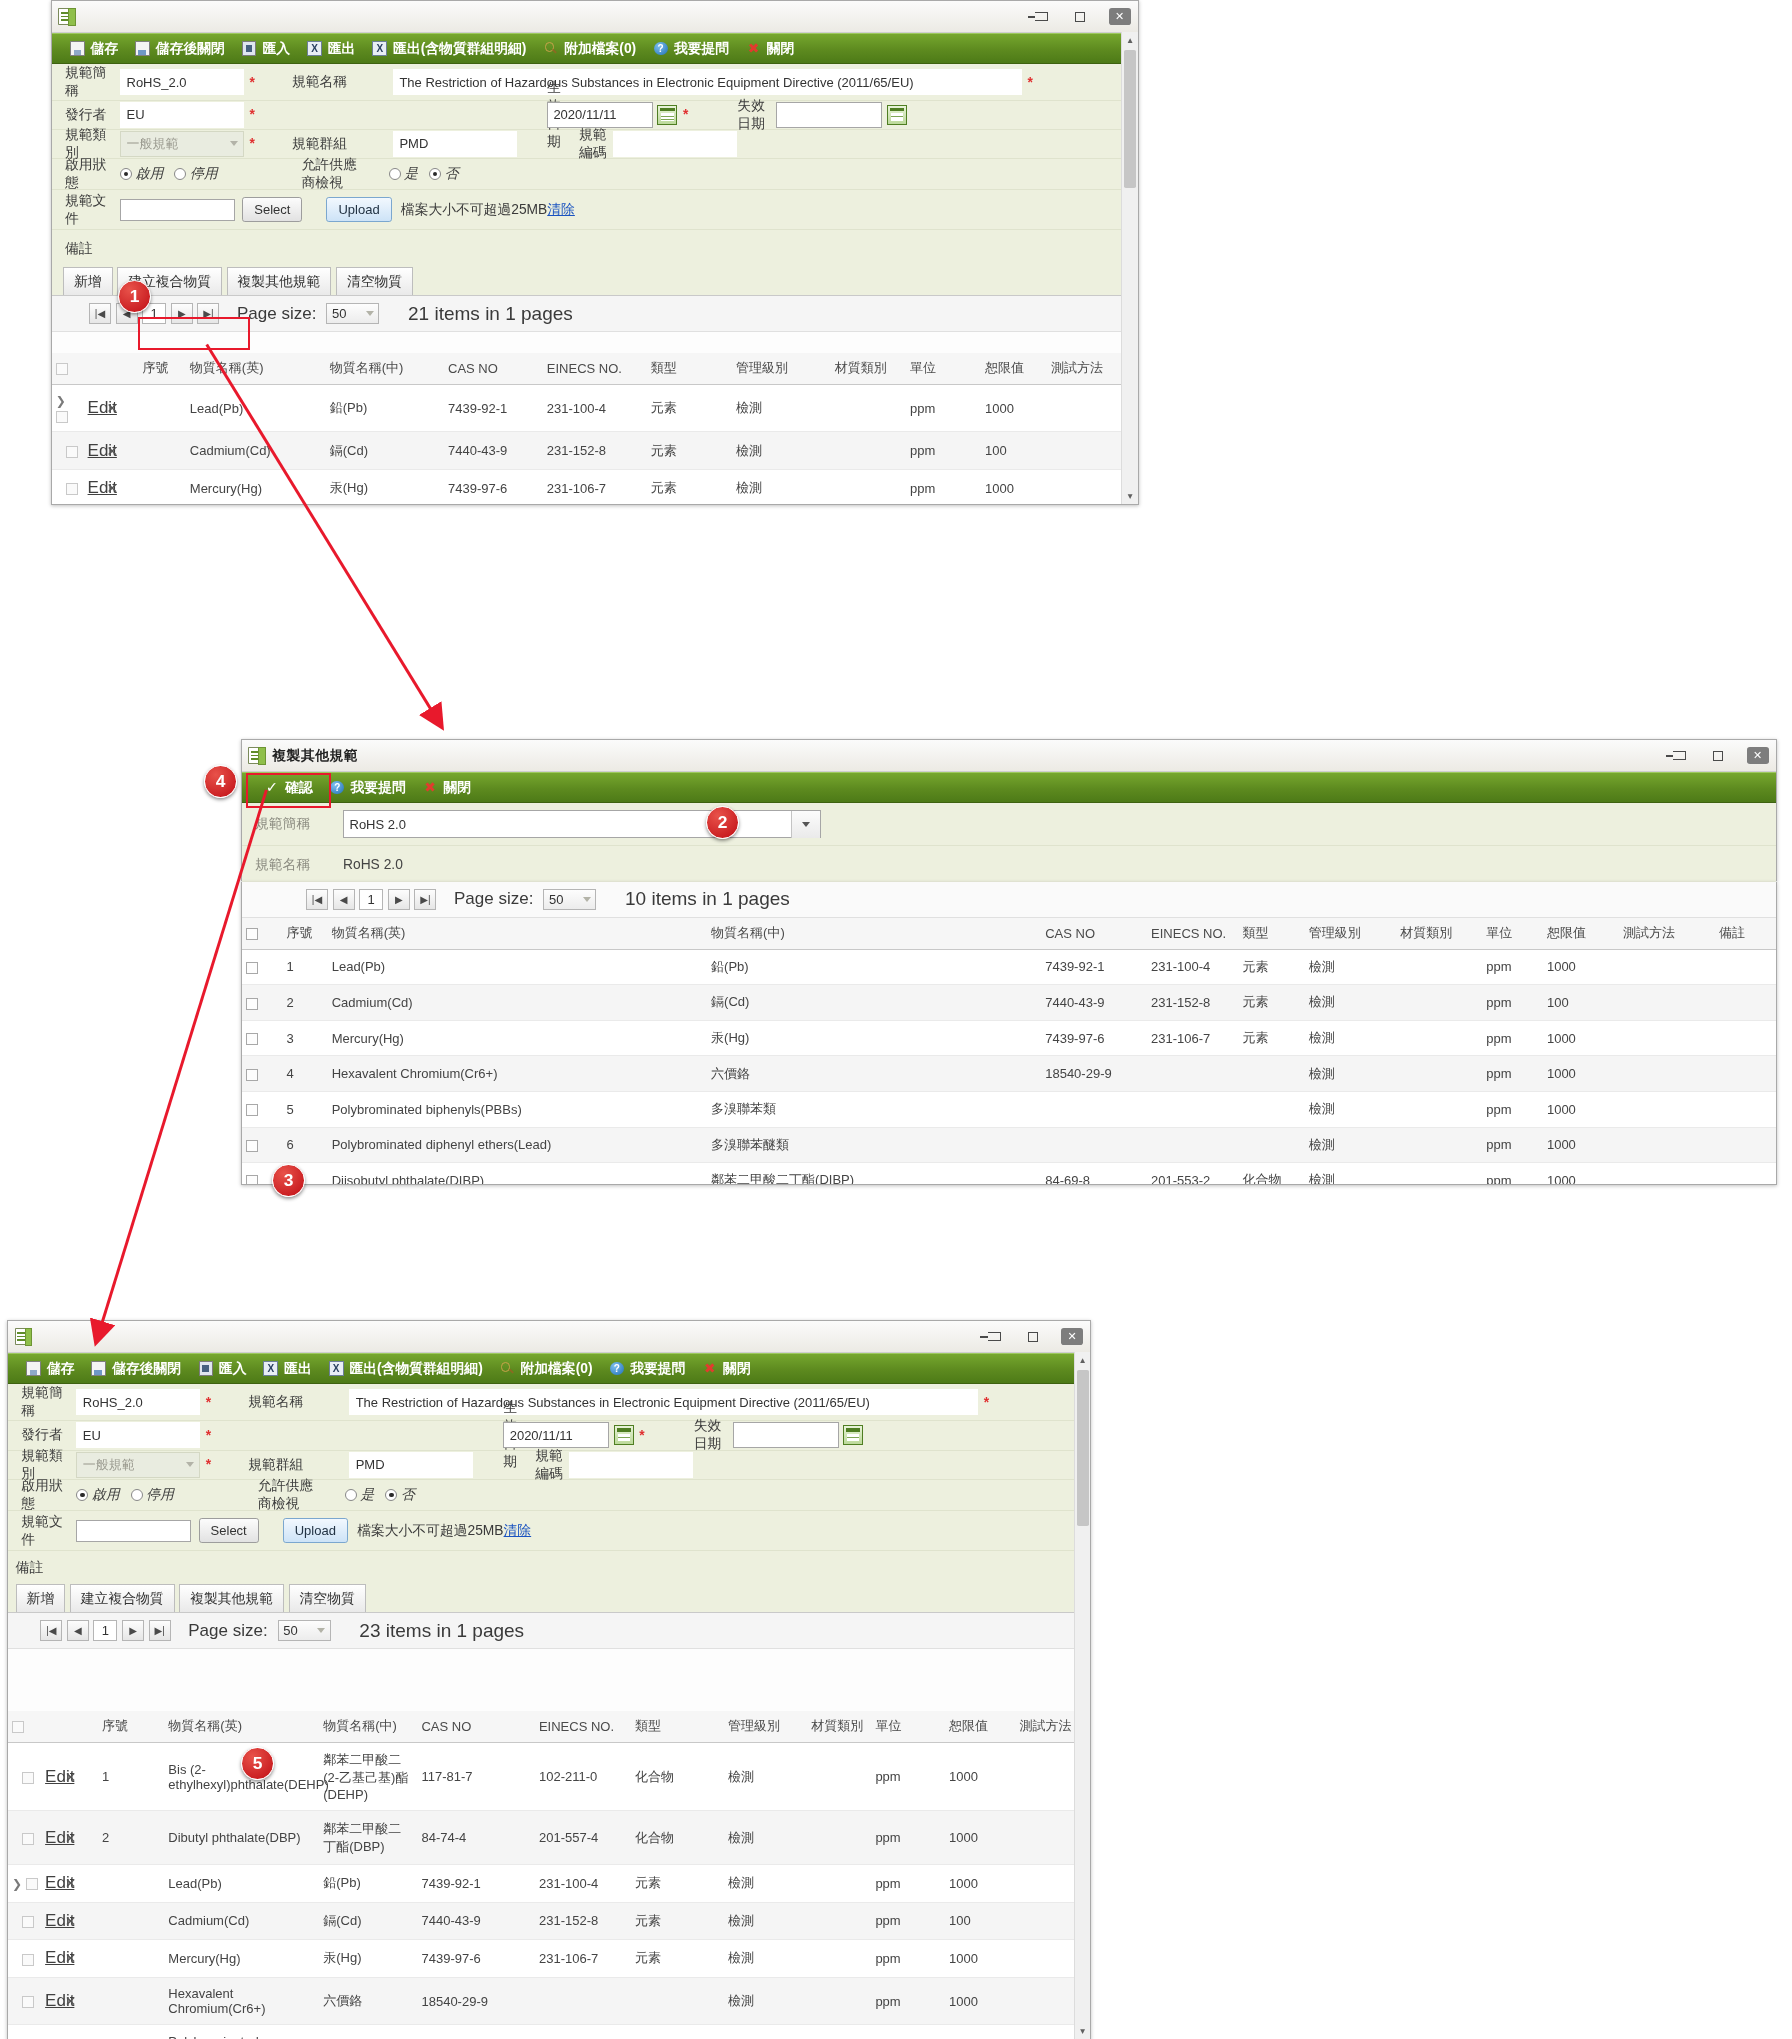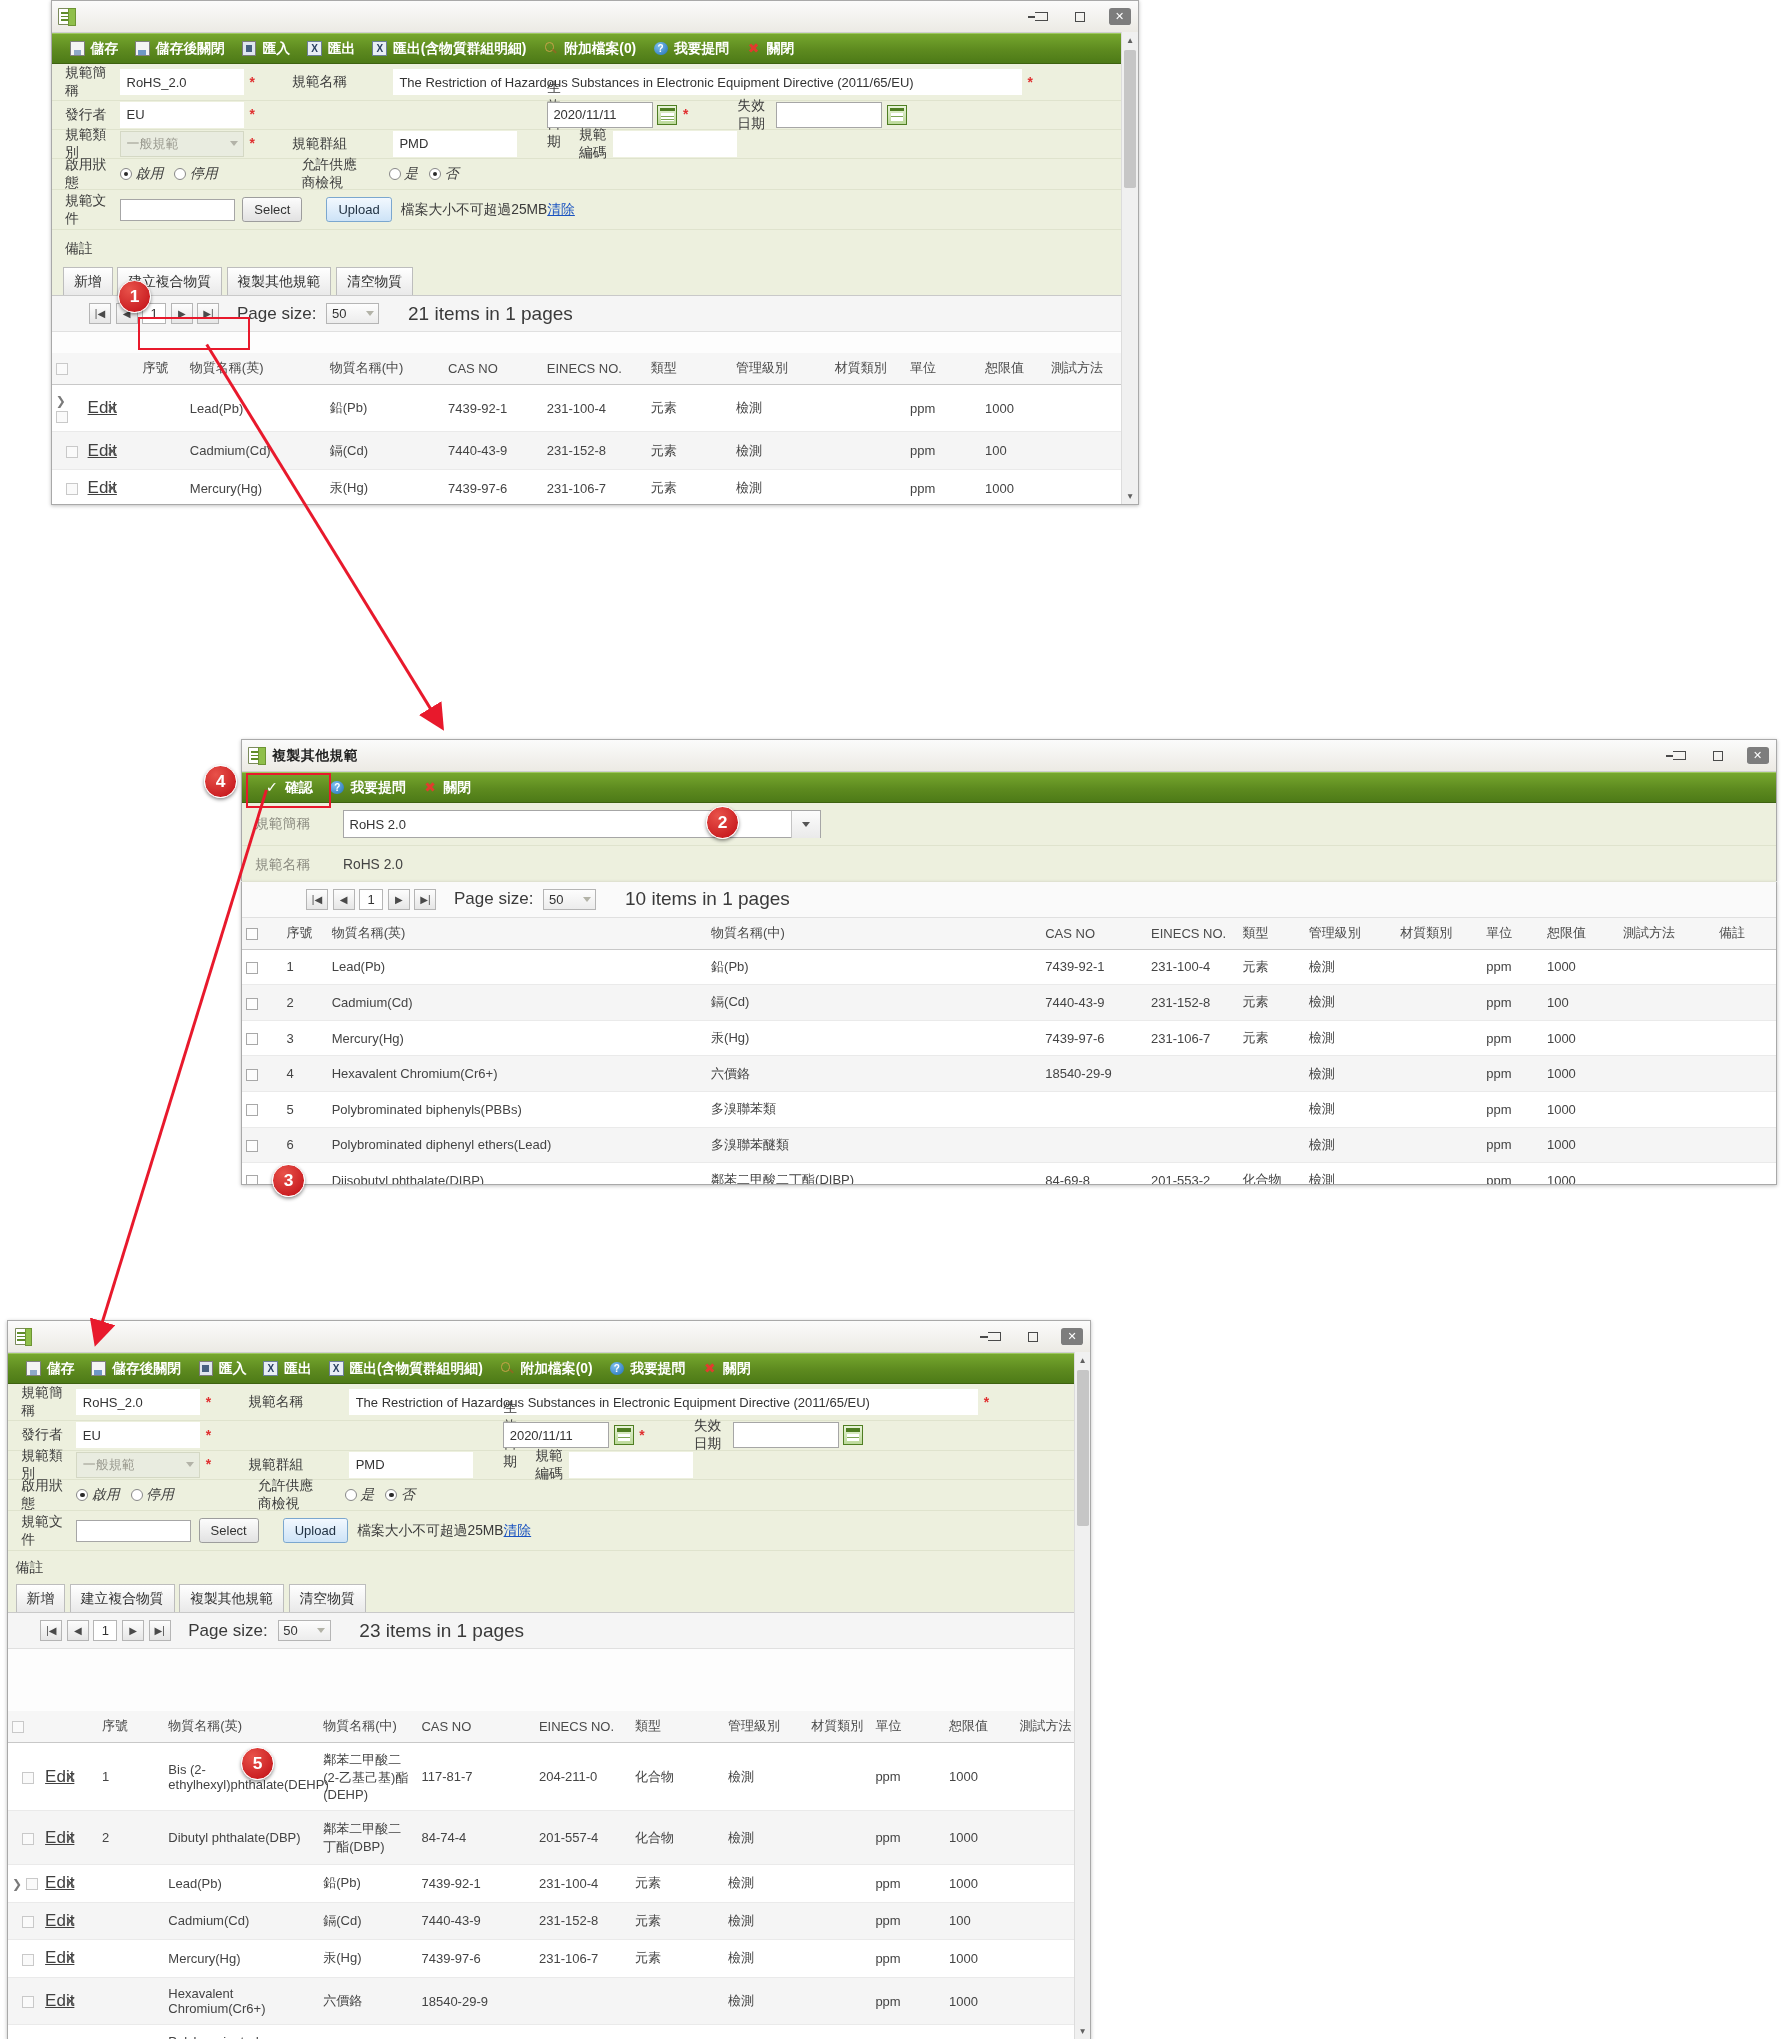--- a/index.html
+++ b/index.html
@@ -766,21 +766,21 @@
         </thead>
     <tbody id="w3body">
           <tr>
             <td><span style="display:inline-block;width:10px"></span><span class="cbx dim"></span></td>
             <td><a class="edit">Edit</a></td>
             <td><span class="delx">✕</span></td>
             <td>1</td>
             <td>Bis (2-ethylhexyl)phthalate(DEHP)</td>
             <td>鄰苯二甲酸二(2-乙基己基)酯(DEHP)</td>
             <td>117-81-7</td>
-            <td>204-211-0</td>
+            <td>102-211-0</td>
             <td>化合物</td>
             <td>檢測</td>
             <td></td>
             <td>ppm</td>
             <td>1000</td>
             <td></td>
           </tr>
           <tr class="alt">
             <td><span style="display:inline-block;width:10px"></span><span class="cbx dim"></span></td>
             <td><a class="edit">Edit</a></td>

